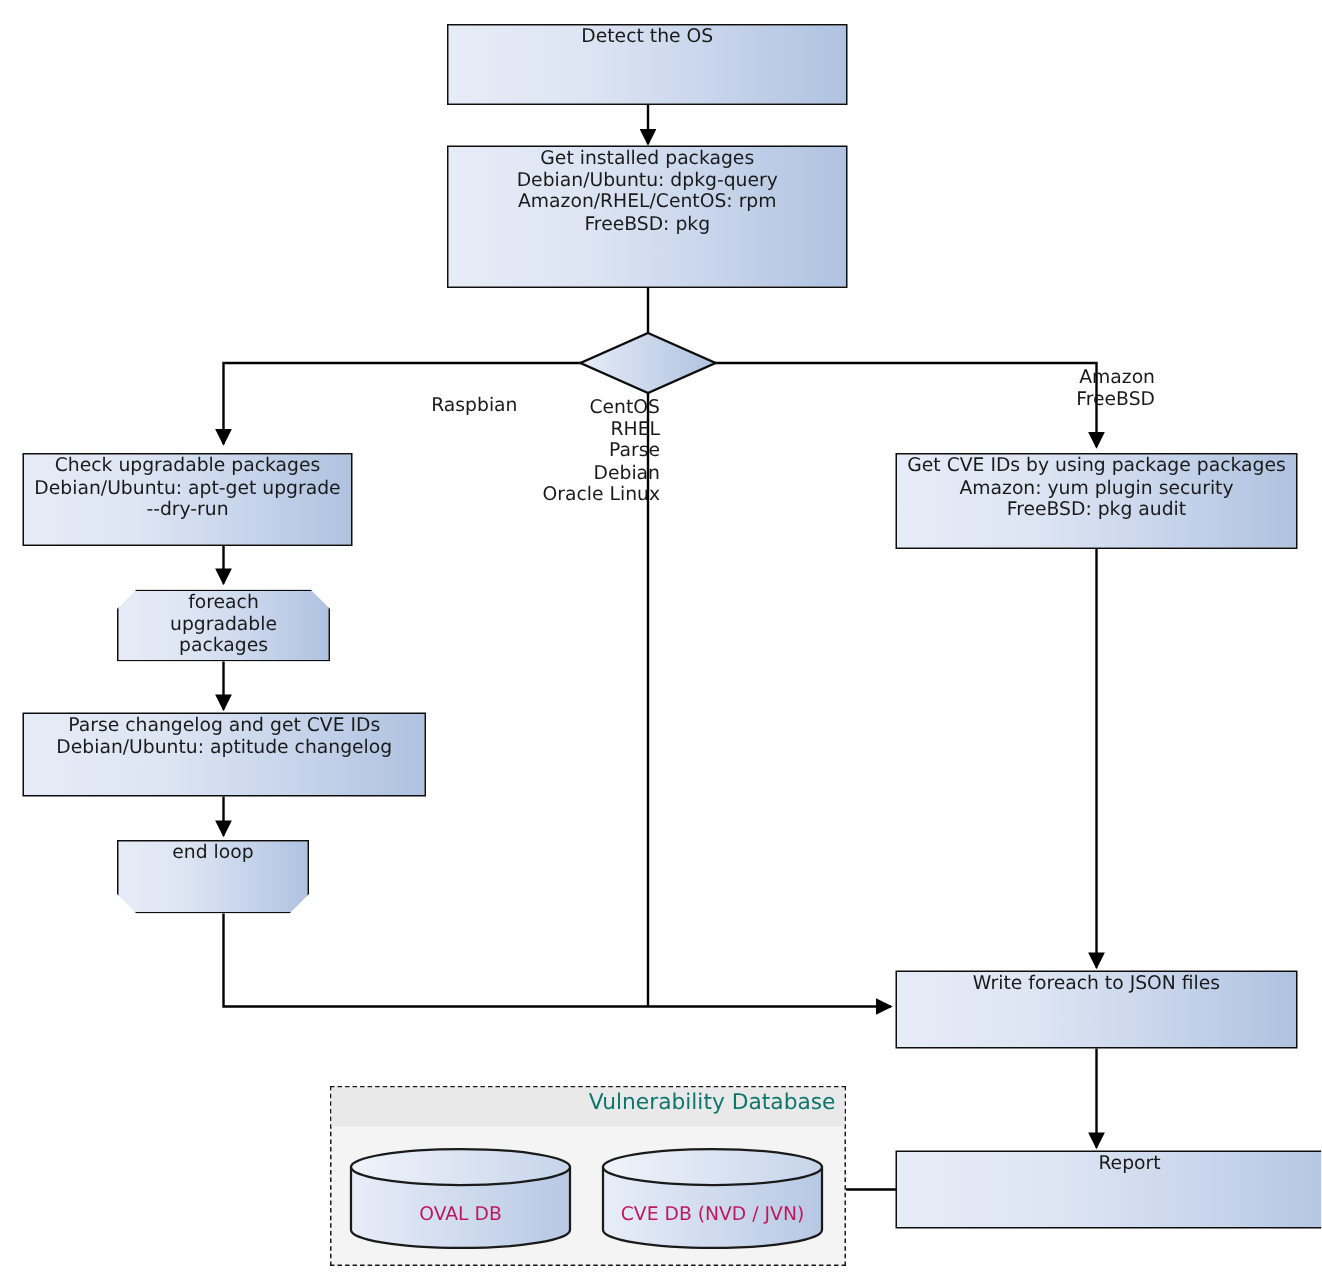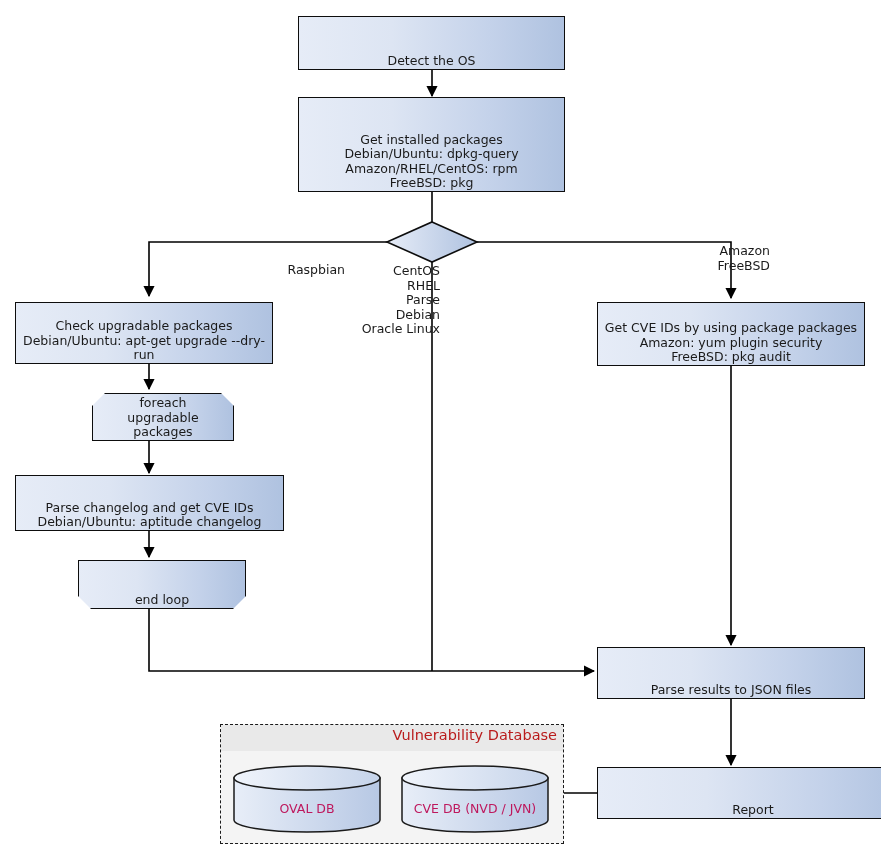--- a/index.html
+++ b/index.html
@@ -23,21 +23,21 @@
     left: 0;
     top: 0;
     width: 881px;
     height: 857px;
     pointer-events: none;
   }
   .node {
     position: absolute;
     box-sizing: border-box;
     display: flex;
-    align-items: flex-end;
+    align-items: flex-start;
     justify-content: center;
     text-align: center;
     color: #1a1a1a;
     font-size: 12.5px;
     line-height: 14.6px;
     z-index: 3;
   }
   .proc {
     border: 1.4px solid #0d0d0d;
     background: linear-gradient(to right, #e6ecf7 0%, #dde5f3 35%, #c4d2ea 72%, #afc2e0 100%);
@@ -79,21 +79,21 @@
     right: 0;
     height: 26px;
     background: #e9e9e9;
     z-index: 1;
   }
   .group-title {
     position: absolute;
     right: 6px;
     top: 2px;
     font-size: 14.5px;
-    color: #b91c1c;
+    color: #0f766e;
     z-index: 2;
   }
   .cylinder {
     position: absolute;
     z-index: 2;
   }
   .cyl-text {
     position: absolute;
     left: 0;
     right: 0;
@@ -155,47 +155,47 @@
     <span class="node-label">Detect the OS</span>
   </div>
 
   <div class="node proc" style="left:298px; top:97px; width:267px; height:95px;">
     <span class="node-label">Get installed packages
 Debian/Ubuntu: dpkg-query
 Amazon/RHEL/CentOS: rpm
 FreeBSD: pkg</span>
   </div>
 
-  <div class="node proc" style="left:15px; top:302px; width:258px; height:62px;">
+  <div class="node proc" style="left:15px; top:302px; width:220px; height:62px;">
     <span class="node-label">Check upgradable packages
 Debian/Ubuntu: apt-get upgrade --dry-run</span>
   </div>
 
-  <div class="node loopbox loop-start" style="left:92px; top:393px; width:142px; height:48px;">
+  <div class="node loopbox loop-start" style="left:78px; top:393px; width:142px; height:48px;">
     <span class="node-label">foreach
 upgradable  packages</span>
   </div>
 
   <div class="node proc" style="left:15px; top:475px; width:269px; height:56px;">
     <span class="node-label">Parse changelog and get  CVE IDs
 Debian/Ubuntu: aptitude changelog</span>
   </div>
 
-  <div class="node loopbox loop-end" style="left:78px; top:560px; width:168px; height:49px;">
+  <div class="node loopbox loop-end" style="left:78px; top:560px; width:128px; height:49px;">
     <span class="node-label">end loop</span>
   </div>
 
   <div class="node proc" style="left:597px; top:302px; width:268px; height:64px;">
     <span class="node-label">Get CVE IDs by using package packages
 Amazon: yum plugin security
 FreeBSD: pkg audit</span>
   </div>
 
   <div class="node proc" style="left:597px; top:647px; width:268px; height:52px;">
-    <span class="node-label">Parse results to JSON files</span>
+    <span class="node-label">Write foreach to JSON files</span>
   </div>
 
   <div class="node proc" style="left:597px; top:767px; width:312px; height:52px;">
     <span class="node-label">Report</span>
   </div>
 
   <div class="edge-label" style="left:155px; top:263px; width:190px;">Raspbian</div>
 
   <div class="edge-label" style="left:300px; top:264px; width:140px;">CentOS
 RHEL

